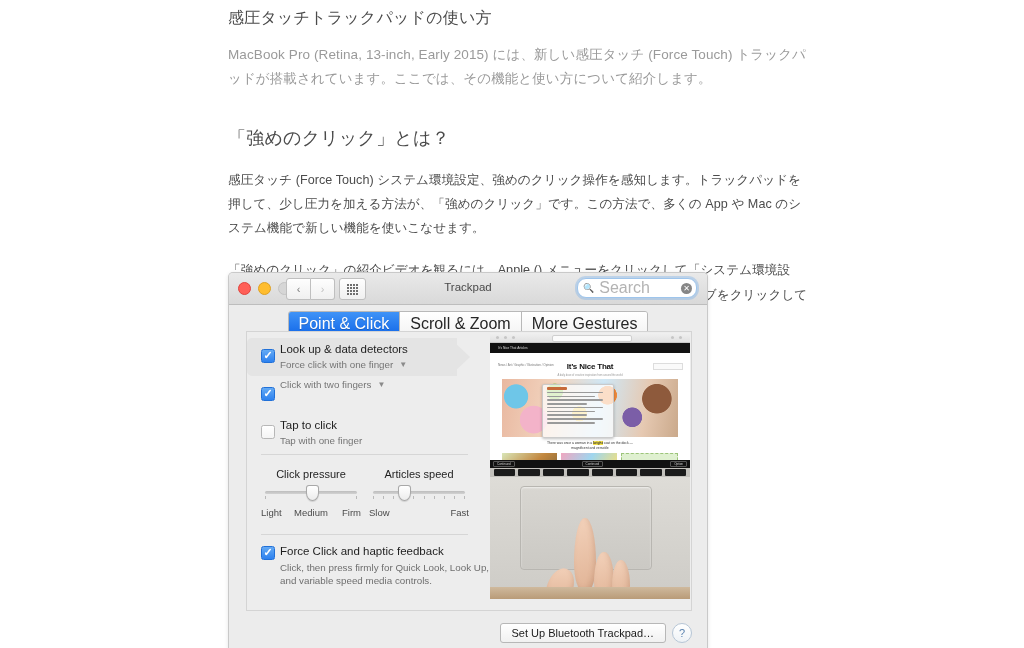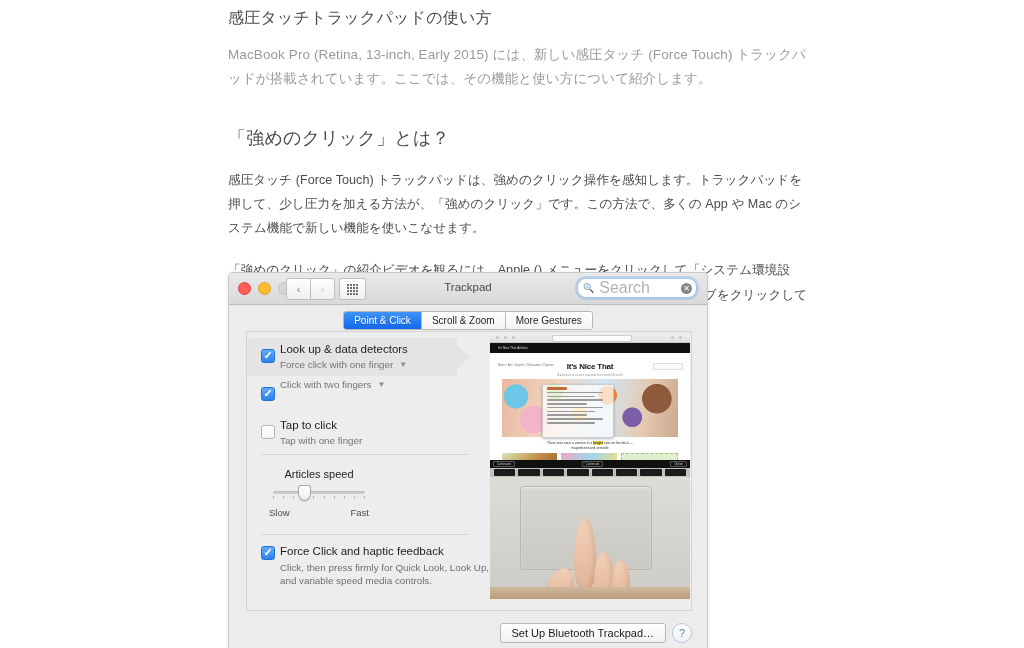--- a/index.html
+++ b/index.html
@@ -150,21 +150,21 @@
     position: absolute; left: 0; right: 0; top: 38px;
     display: flex; justify-content: center;
   }
   .tabgroup {
     display: flex;
     border-radius: 3px;
     overflow: hidden;
     border: 1px solid #b8b8b8;
   }
   .tab {
-    font-size: 10px;
+    font-size: 16px;
     padding: 3px 10px;
     background: linear-gradient(#ffffff,#f3f3f3);
     color: #262626;
     border-right: 1px solid #b8b8b8;
     white-space: nowrap;
   }
   .tab:last-child { border-right: none; }
   .tab.active {
     background: linear-gradient(#3f93f7,#1267e8);
     color: #fff;
@@ -477,21 +477,21 @@
 </style>
 </head>
 <body>
 
 <div id="page">
 
   <div class="article">
     <h1 class="doc-title">感圧タッチトラックパッドの使い方</h1>
     <p class="lede">MacBook Pro (Retina, 13-inch, Early 2015) には、新しい感圧タッチ (Force Touch) トラックパッドが搭載されています。ここでは、その機能と使い方について紹介します。</p>
     <h2 class="h2">「強めのクリック」とは？</h2>
-    <p class="body-p">感圧タッチ (Force Touch) トラックパッドは、強めのクリック操作を感知します。トラックパッドを押して、少し圧力を加える方法が、「強めのクリック」です。この方法で、多くの App や Mac のシステム機能で新しい機能を使いこなせます。</p>
+    <p class="body-p">感圧タッチ (Force Touch) システム環境設定、強めのクリック操作を感知します。トラックパッドを押して、少し圧力を加える方法が、「強めのクリック」です。この方法で、多くの App や Mac のシステム機能で新しい機能を使いこなせます。</p>
     <p class="body-p"><span>「強めのクリック」の紹介ビデオを観るには、Apple (</span><span class="apple-glyph"></span><span>) メニューをクリックして「システム環境設定」を選択します。「トラックパッド」をクリックし、「ポイントとクリック」タブをクリックして「Look up &amp; data detectors」チェックボックスの上にカーソルを置きます。</span></p>
   </div>
 
   <div class="window">
 
     <div class="titlebar">
       <div class="traffic">
         <div class="light red"></div>
         <div class="light yellow"></div>
         <div class="light green"></div>
@@ -572,20 +572,36 @@
             <div class="opt-sub">
               <span>Tap with one finger</span>
             </div>
           </div>
         </div>
       </div>
 
       <div class="divider" style="top:122px"></div>
 
       <div class="sliders">
+        <div class="slider-block">
+          <div class="slider-label">Click pressure</div>
+          <div class="track">
+            <div class="ticks">
+                <i></i>
+                <i></i>
+                <i></i>
+              </div>
+            <div class="knob" style="left:calc(50% - 5.5px)"></div>
+          </div>
+          <div class="ends three">
+            <span>Light</span>
+            <span>Medium</span>
+            <span>Firm</span>
+          </div>
+        </div>
 
         <div class="slider-block second">
           <div class="slider-label">Articles speed</div>
           <div class="track">
             <div class="ticks">
                 <i></i>
                 <i></i>
                 <i></i>
                 <i></i>
                 <i></i>

